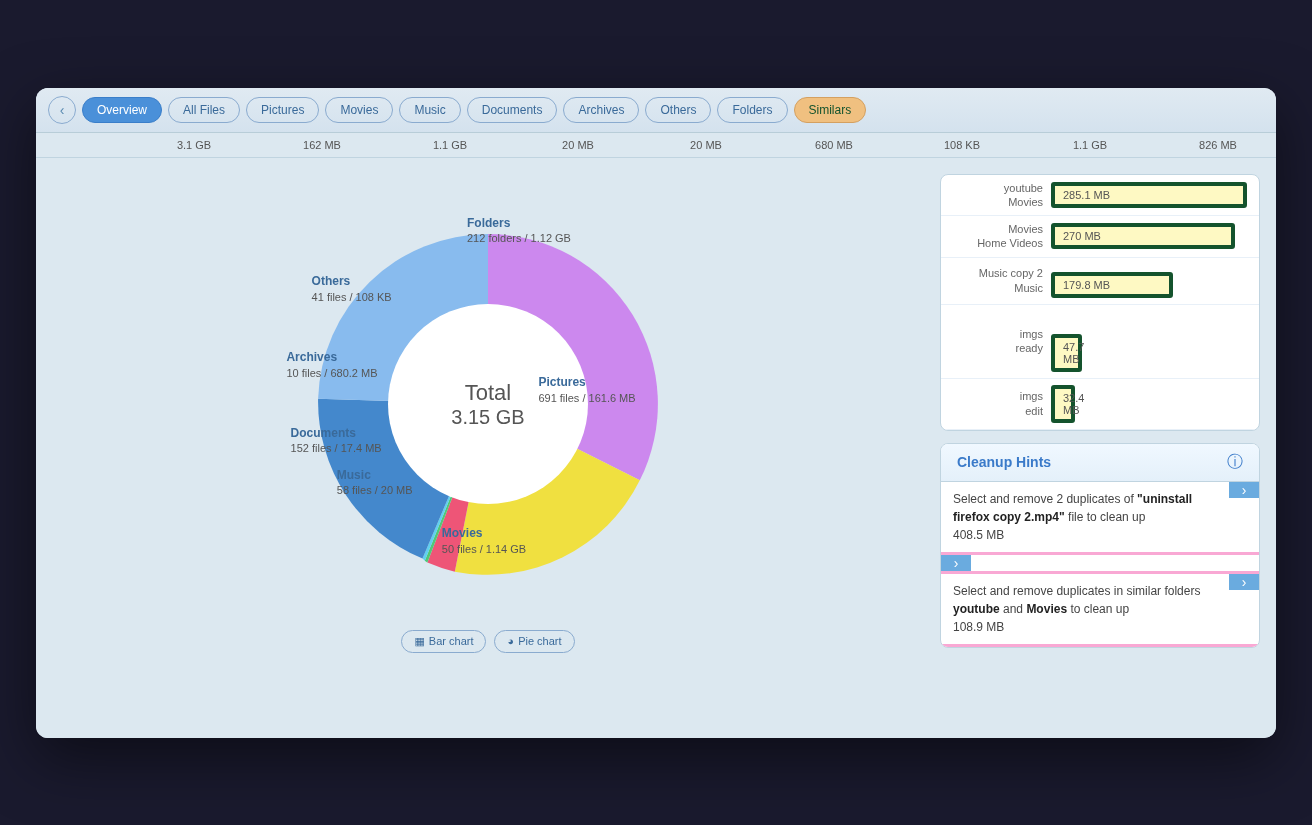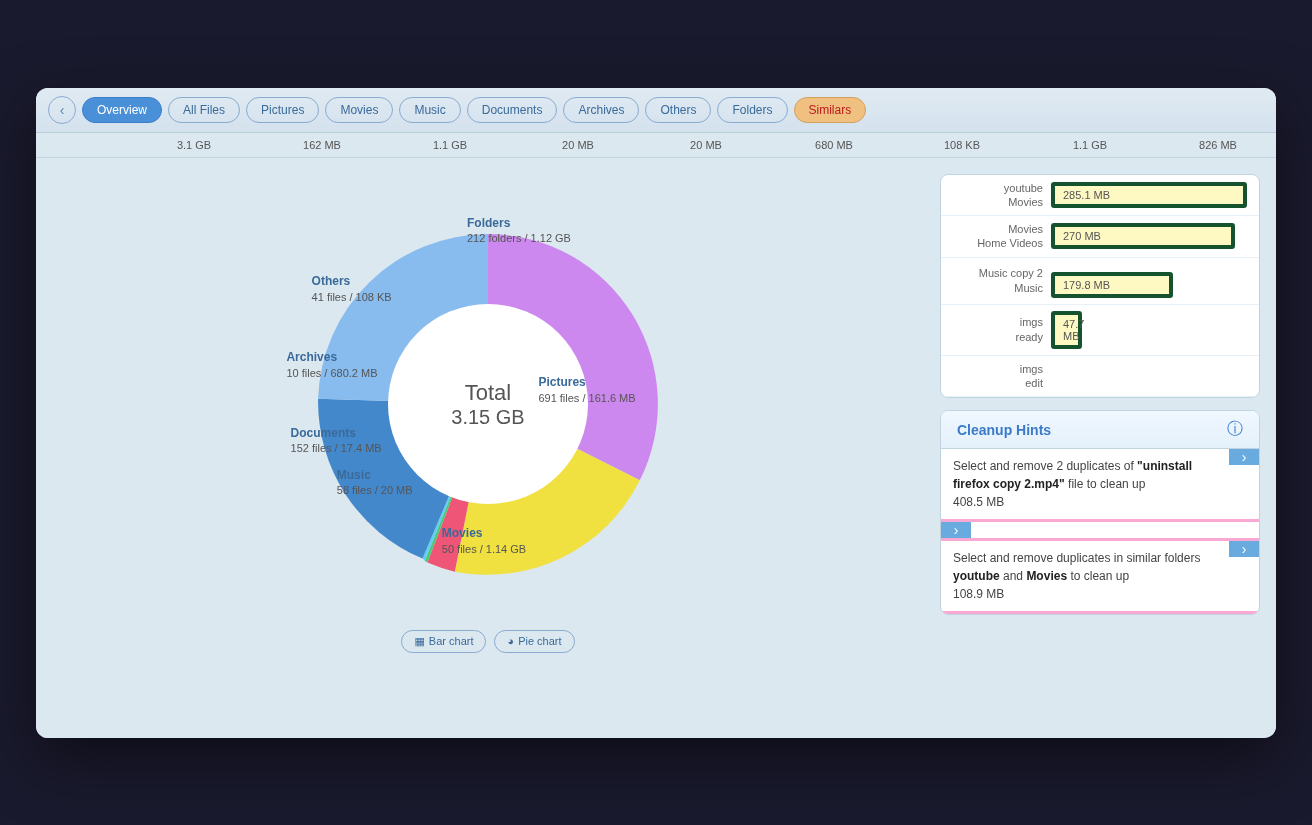--- a/index.html
+++ b/index.html
@@ -80,21 +80,21 @@
       color: #3a6a9a;
       white-space: nowrap;
     }
     .tab.active-blue {
       background: #4a90d9;
       color: white;
       border-color: #3a7ec9;
     }
     .tab.active-orange {
       background: #f0c080;
-      color: #b91c1c;
+      color: #14532d;
       border-color: #d4a060;
     }
     .sizes-bar {
       background: #dce8f0;
       padding: 6px 0;
       display: flex;
       align-items: center;
       padding-left: 100px;
       gap: 12px;
       border-bottom: 1px solid #c0d4e0;
@@ -421,29 +421,32 @@
             <div class="similar-bar" style="width:62%;margin-top:8px;">179.8 MB</div>
           </div>
         </div>
 
         <div class="similar-row">
           <div class="similar-label">
             <span>imgs</span><br>
             <span>ready</span>
           </div>
           <div class="similar-bar-container">
-            <div class="similar-bar" style="width:16%;">47.7 MB</div>
+            <div class="similar-bar" style="width:16%;margin-top:23px;">47.7 MB</div>
           </div>
         </div>
 
         <div class="similar-row">
           <div class="similar-label">
             <span>imgs</span><br>
             <span>edit</span>
           </div>
+          <div class="similar-bar-container">
+            <div class="similar-bar" style="width:11%;">32.4 MB</div>
+          </div>
         </div>
       </div>
 
       <div class="panel-box">
         <div class="cleanup-header">
           <span class="cleanup-title">Cleanup Hints</span>
           <span style="color:#3a7ac9;font-size:16px;">ⓘ</span>
         </div>
 
         <div class="hint-row">

